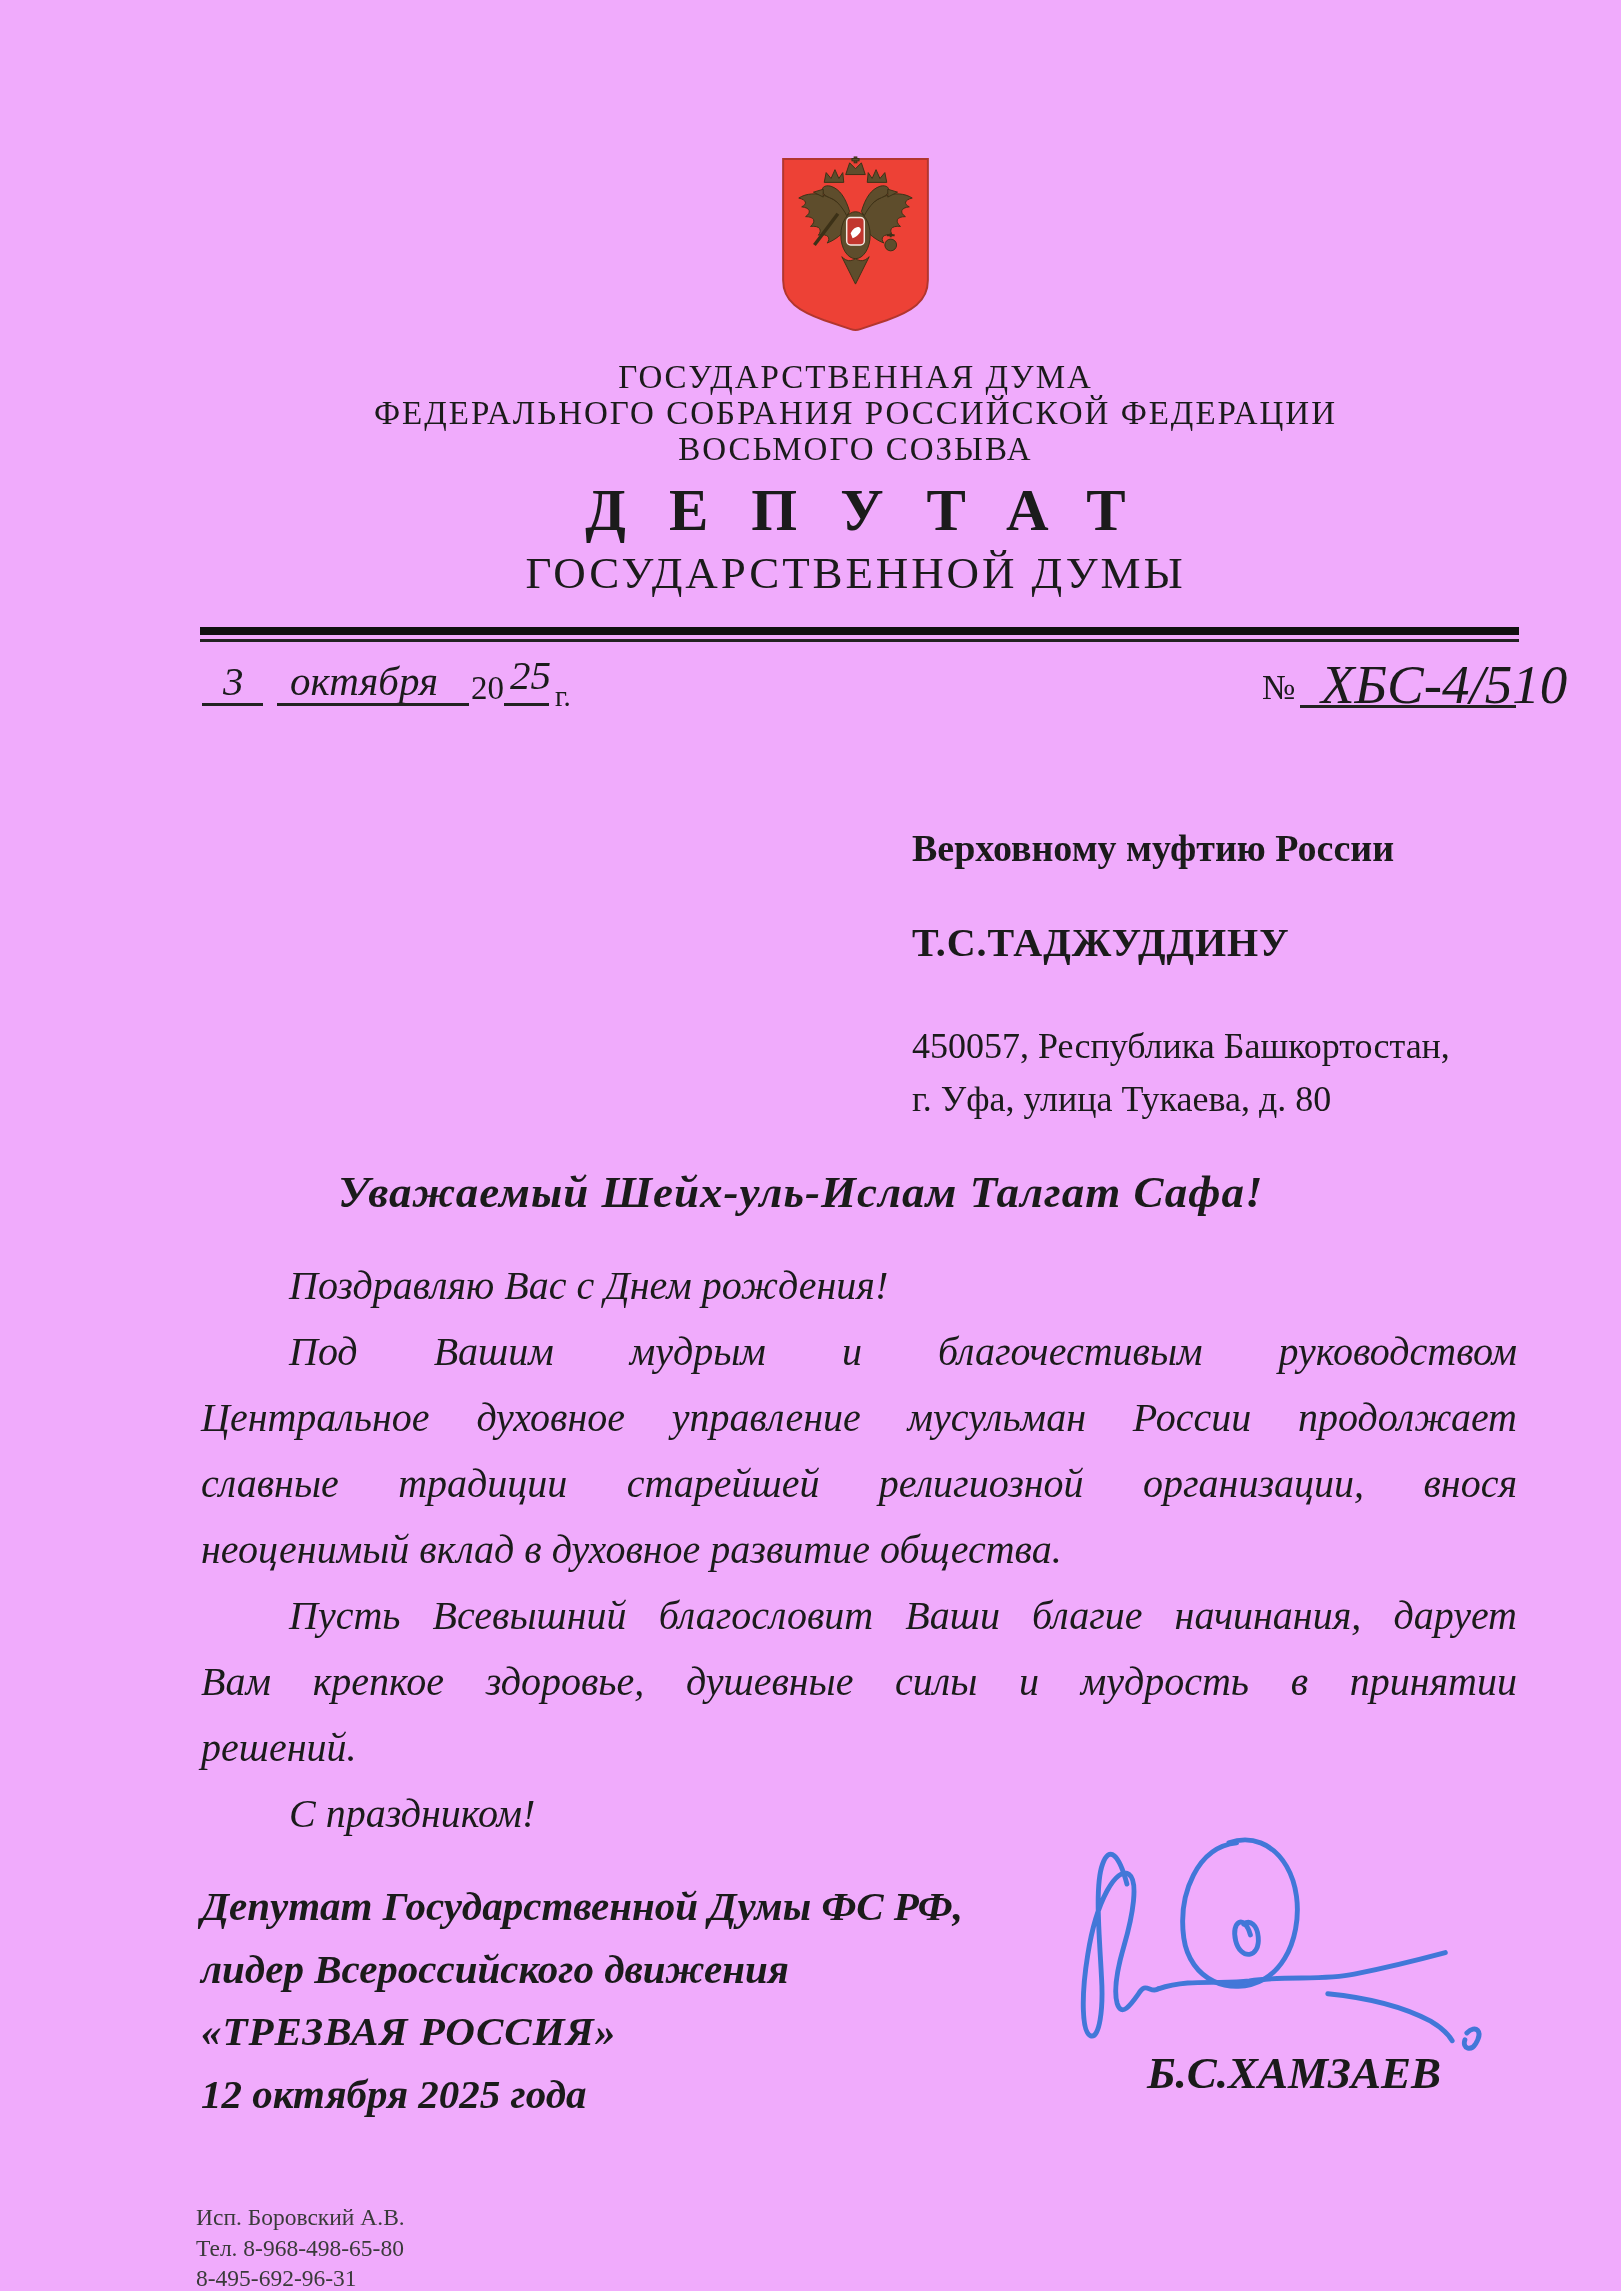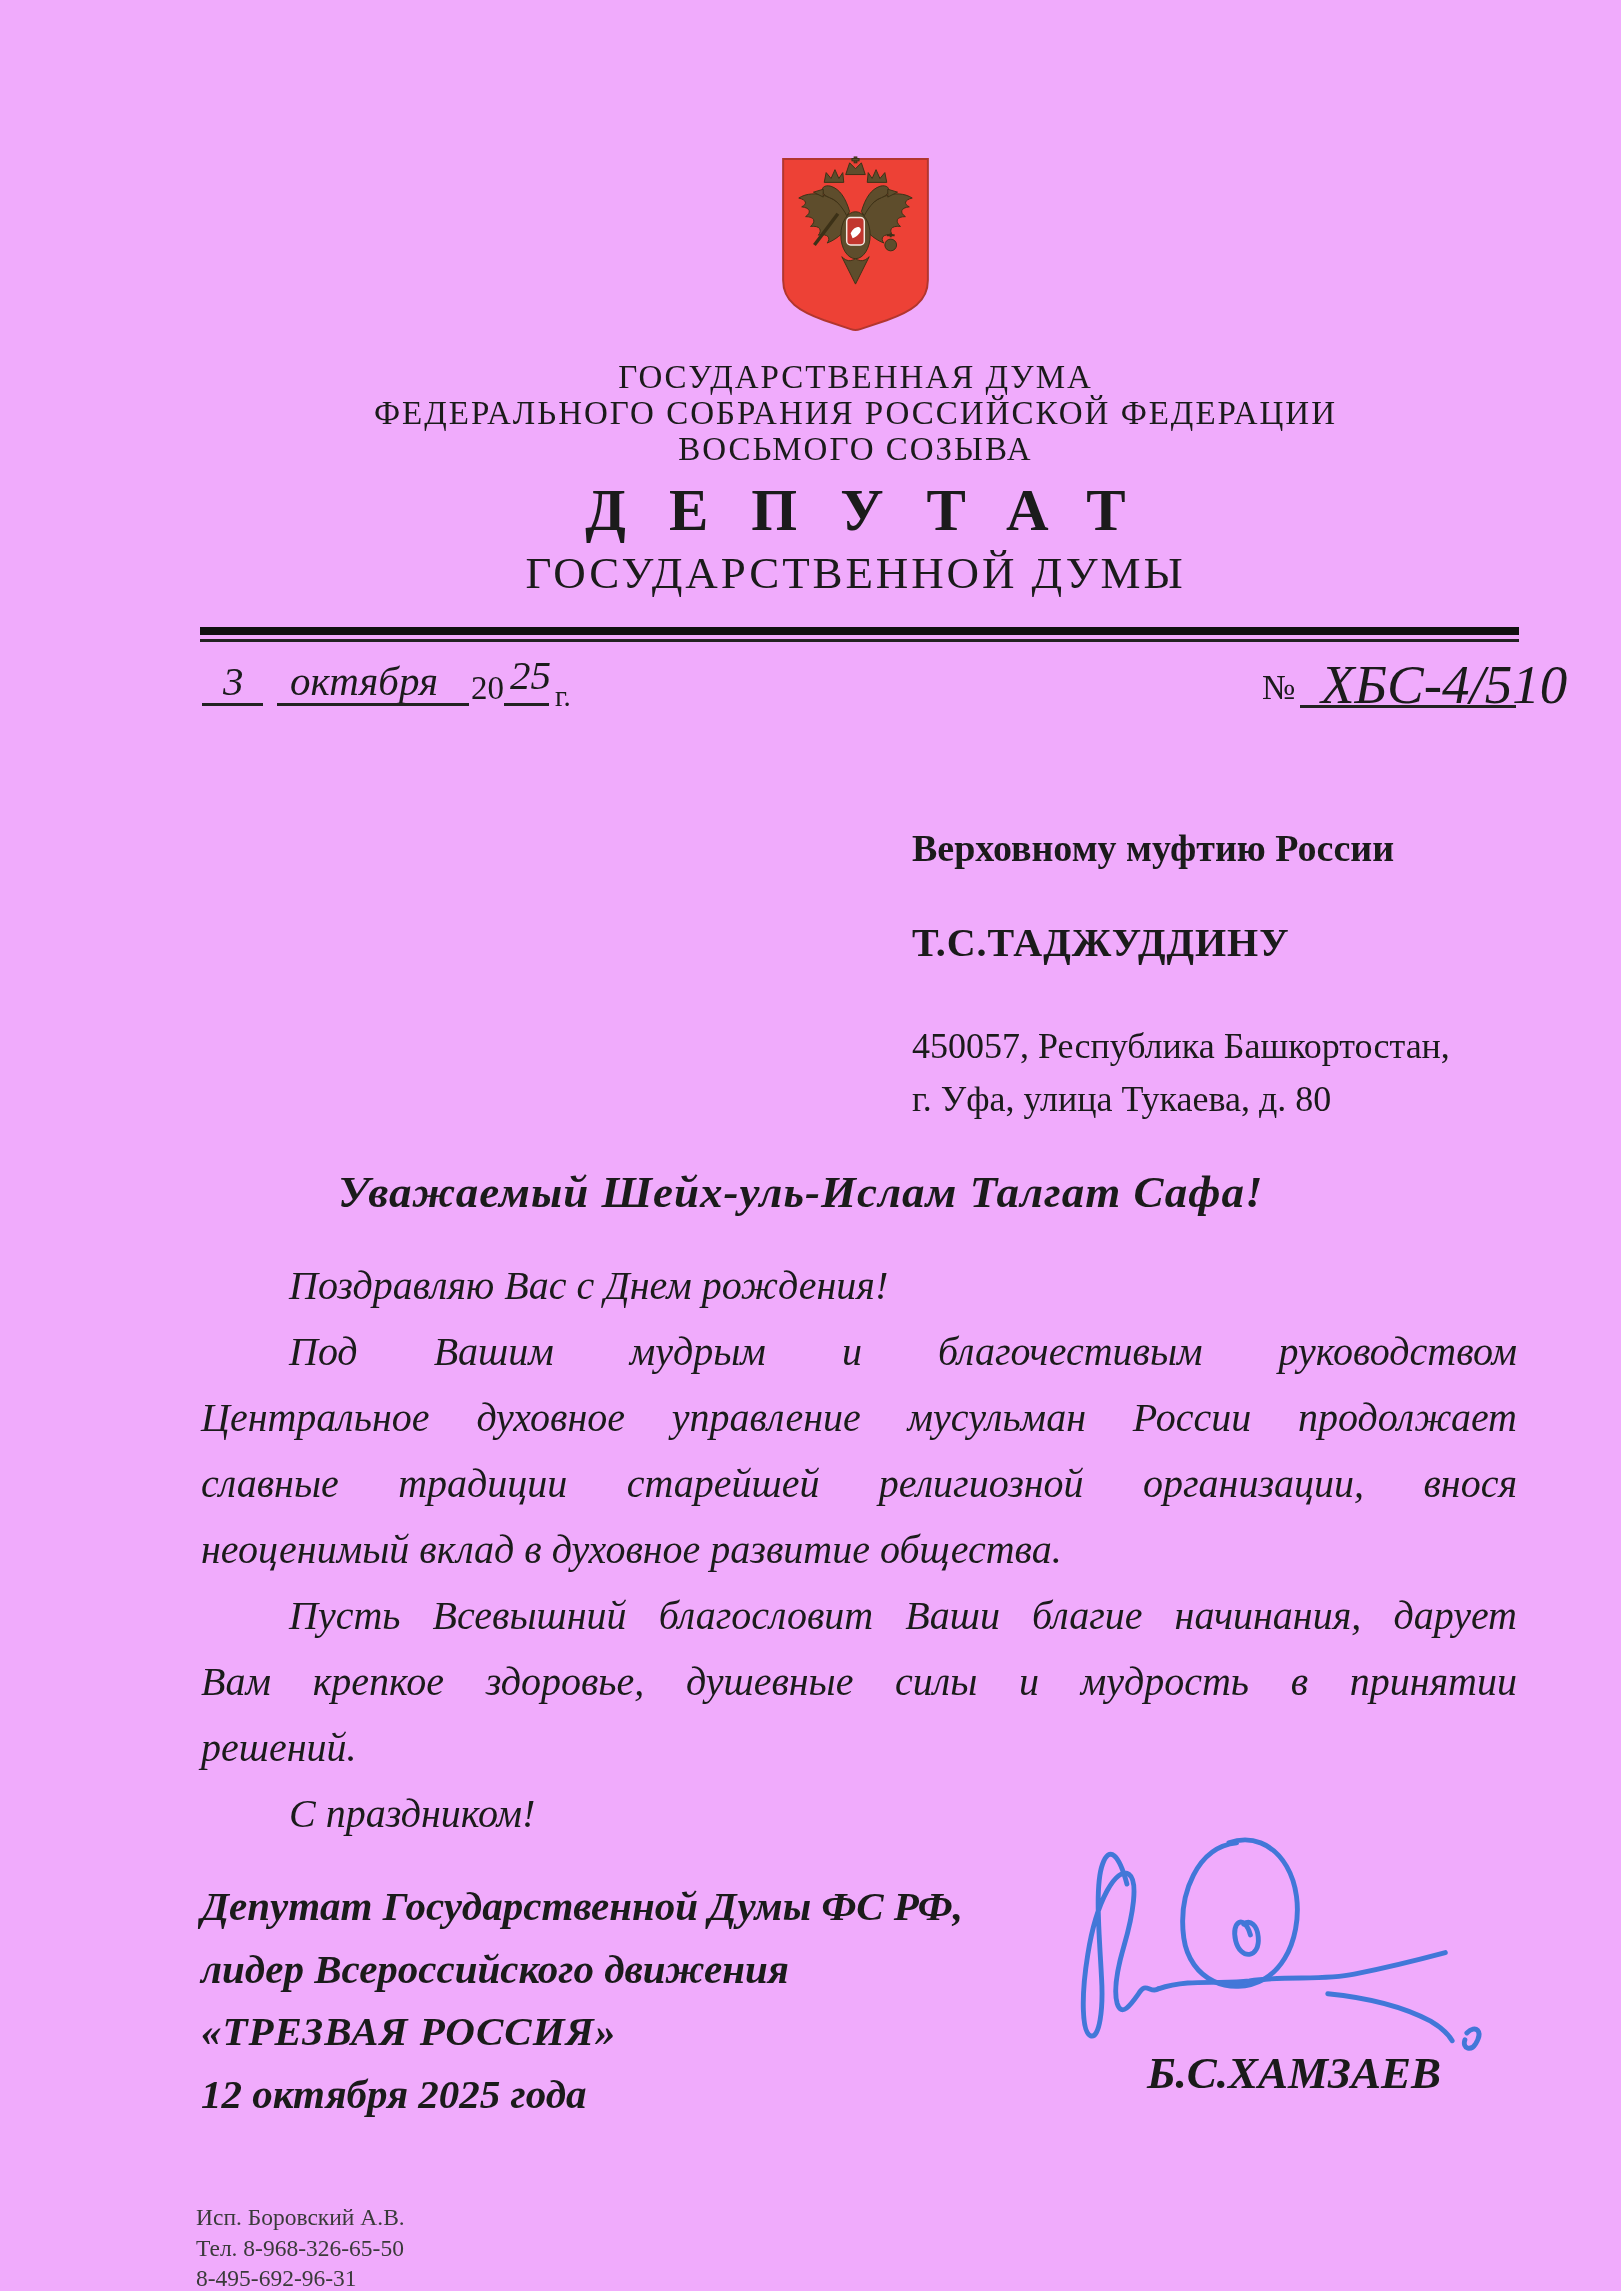--- a/index.html
+++ b/index.html
@@ -168,17 +168,17 @@
         <path d="M132,207 C165,196 195,203 225,199 C262,193 300,199 332,192 C362,186 395,178 425,170"></path>
         <path d="M305,212 C345,216 382,225 410,240 C420,246 428,253 432,260"></path>
         <path d="M447,252 C456,243 464,250 456,263 C451,271 442,268 445,259"></path>
       </g>
     </svg>
   </div>
 
   <div class="abs sig-name">Б.С.ХАМЗАЕВ</div>
 
   <div class="abs footer ft1">Исп. Боровский А.В.</div>
-  <div class="abs footer ft2">Тел. 8-968-326-65-50</div>
+  <div class="abs footer ft2">Тел. 8-968-498-65-80</div>
   <div class="abs footer ft3">8-495-692-96-31</div>
 
 </div>
 
 
 </body></html>

